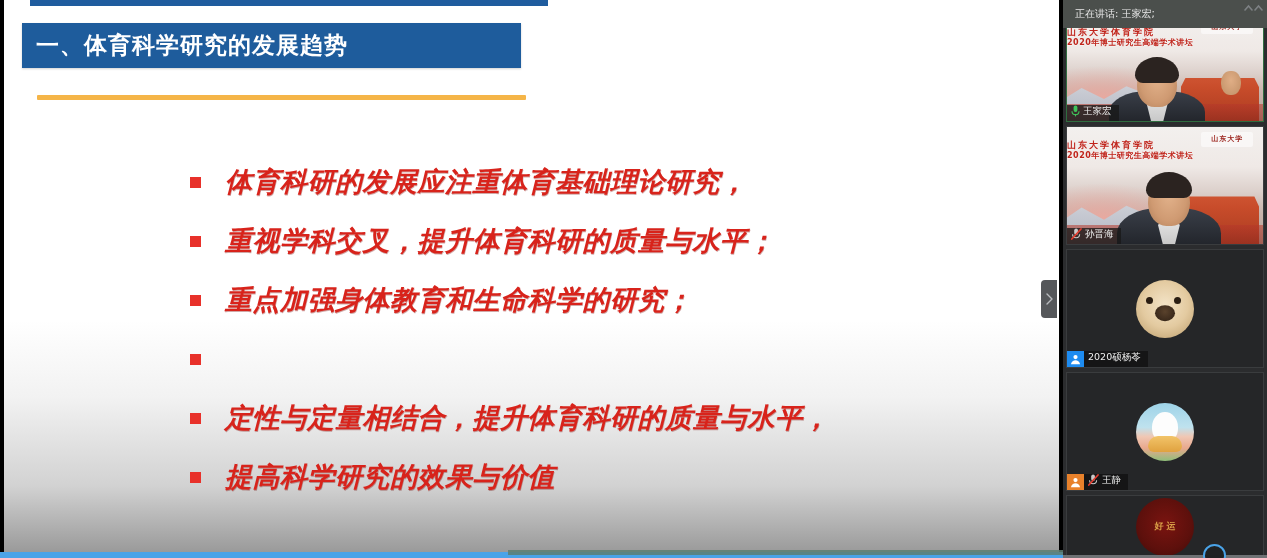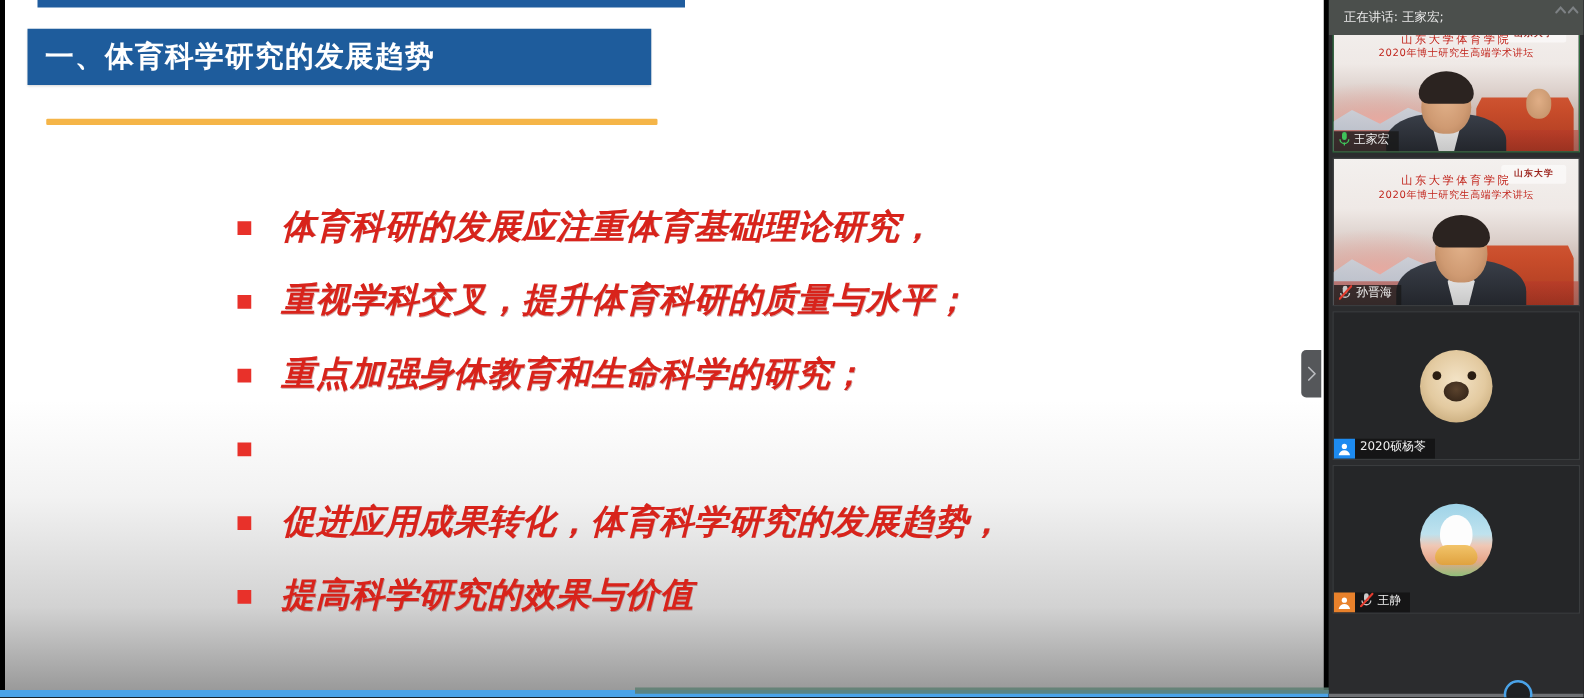--- a/index.html
+++ b/index.html
@@ -174,23 +174,22 @@
     clip-path:polygon(0 55%,22% 22%,44% 48%,66% 18%,100% 50%,100% 100%,0 100%);
     opacity:.85;
   }
   .vi-ground{
     position:absolute;left:0;bottom:0;width:100%;height:16%;
     background:linear-gradient(180deg,#b7382a,#8e2a20);
     opacity:.55;
   }
   .vi-banner{
     position:absolute;left:0;top:10%;width:100%;
-    text-align:center;
     color:#c0241b;
-    font-weight:400;
+    font-weight:700;
     line-height:1.35;
     text-shadow:0 1px 0 rgba(255,255,255,.45);
     font-family:"DejaVu Sans","Liberation Sans",sans-serif;
   }
   .vi-banner .l1{font-size:9px;letter-spacing:2px;display:block;}
   .vi-banner .l2{font-size:8px;letter-spacing:0.5px;display:block;}
   .vi-logo{
     position:absolute;right:5%;top:4%;
     width:52px;height:15px;
     background:rgba(255,255,255,.55);
@@ -338,21 +337,21 @@
         </div>
         <div class="bullet-row">
           <span class="bullet-marker"></span>
           <span class="bullet-text">重点加强身体教育和生命科学的研究；</span>
         </div>
         <div class="bullet-row">
           <span class="bullet-marker"></span>
         </div>
         <div class="bullet-row">
           <span class="bullet-marker"></span>
-          <span class="bullet-text">促进应用成果转化，体育科学研究的发展趋势，</span>
+          <span class="bullet-text">定性与定量相结合，提升体育科研的质量与水平，</span>
         </div>
         <div class="bullet-row">
           <span class="bullet-marker"></span>
           <span class="bullet-text">提高科学研究的效果与价值</span>
         </div>
       </div>
     </div>
 
     <div class="collapse-handle">
       <svg width="7" height="12" viewBox="0 0 7 12">
@@ -475,18 +474,26 @@
           <svg width="11" height="12" viewBox="0 0 11 12">
             <rect x="3.2" y="0.6" width="3.8" height="6.4" rx="1.9" fill="#c9c9c9"></rect>
             <path d="M1.6 6.3 a3.5 3.5 0 0 0 7 0" fill="none" stroke="#c9c9c9" stroke-width="1.1"></path>
             <line x1="0.8" y1="11" x2="10" y2="1" stroke="#e23b2e" stroke-width="1.7" stroke-linecap="round"></line>
           </svg>
           <span class="nm">王静</span>
         </span>
       </div>
     </div>
 
+    <div class="tile t5">
+      <div class="avatar-wrap">
+        <div class="avatar red">
+          <span class="glyph">好
+运</span>
+        </div>
+      </div>
+    </div>
 
     <div class="slider-knob"></div>
     <div class="sidebar-bottomline"></div>
   </div>
 
 </div>
 
 </body></html>

